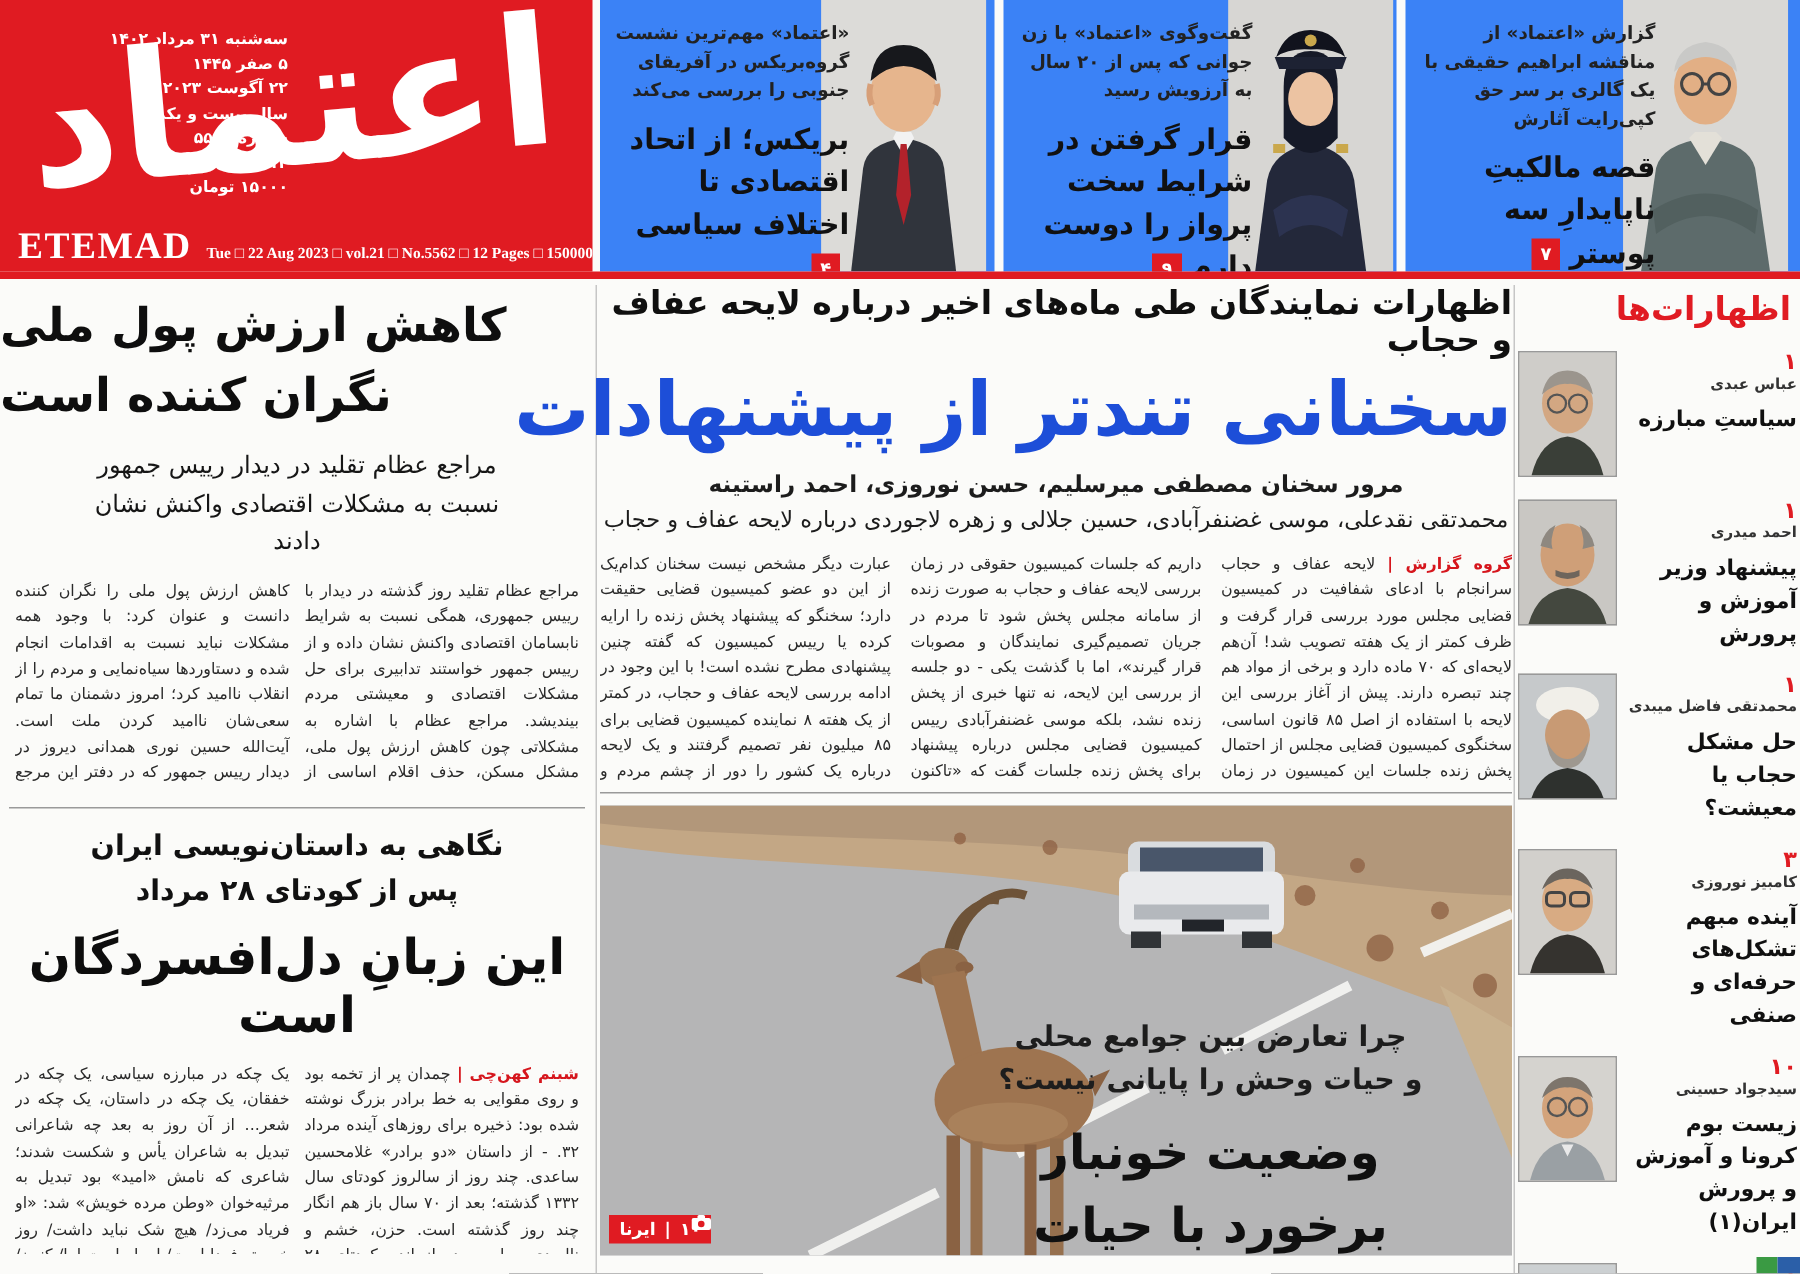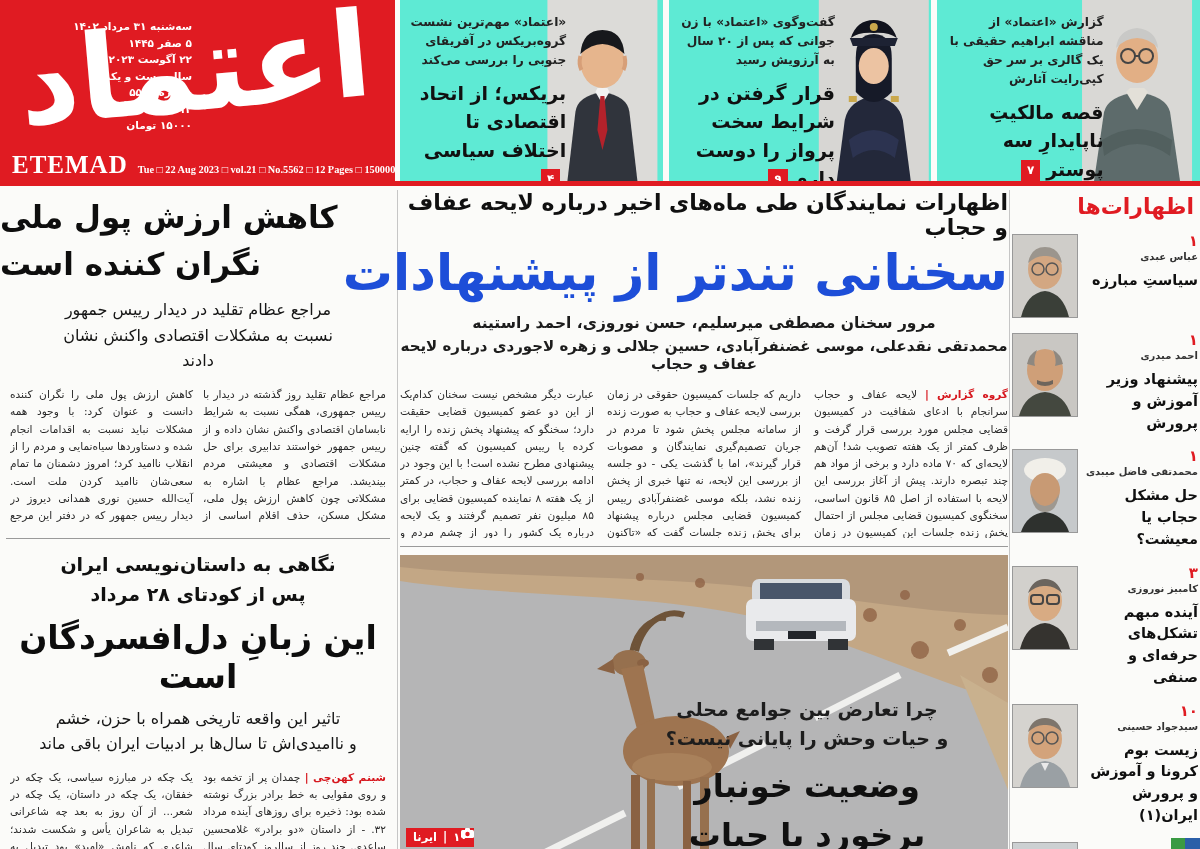--- a/index.html
+++ b/index.html
@@ -17,21 +17,21 @@
   .redline{position:absolute;left:0;top:181px;width:1200px;height:5px;background:#e01b22;z-index:4;}
   
   .ribbon{position:absolute;left:1086px;top:0;width:114px;height:66px;background:#e5353c;
           clip-path:polygon(0 52%,9% 30%,9% 0,100% 0,100% 100%,58% 100%,0 74%);}
   .ribbon .bars{position:absolute;left:12px;top:20px;width:74px;height:13px;
           background:repeating-linear-gradient(90deg,#7a1016 0 3px,#e5353c 3px 6px);}
   .ribbon .arrow{position:absolute;right:8px;top:18px;width:0;height:0;
           border-left:14px solid #fff;border-top:9px solid transparent;border-bottom:9px solid transparent;opacity:.9;}
   
   .strip{position:absolute;left:400px;top:0;width:800px;height:181px;display:flex;gap:6px;z-index:2;}
-  .strip-item{flex:1;background:#5eead4;position:relative;overflow:hidden;}
+  .strip-item{flex:1;background:#3b82f6;position:relative;overflow:hidden;}
   .si-photo{position:absolute;right:0;bottom:0;height:100%;}
   .si-text{position:absolute;left:6px;top:13px;width:61%;direction:rtl;text-align:right;z-index:2;}
   .si-kicker{font-size:12.2px;font-weight:bold;line-height:1.55;color:#222;}
   .si-head{font-size:19px;font-weight:bold;line-height:1.5;margin-top:9px;color:#111;}
   .pagebadge{display:inline-block;background:#e01b22;color:#fff;font-size:12px;font-weight:bold;
              padding:1px 6px 2px;margin-right:6px;vertical-align:middle;}
   
   .vline{position:absolute;top:190px;bottom:0;width:1px;background:#c6c6c6;}
   .hrule{border:0;border-top:1px solid #9a9a9a;margin:10px 6px;}
   
@@ -43,21 +43,21 @@
   .bodyrow>div{flex:1;}
   .red{color:#d6161d;font-weight:bold;}
   .lit-kicker{font-size:19px;font-weight:bold;text-align:center;line-height:1.6;color:#111;}
   .lit-head{font-size:33px;font-weight:bold;text-align:center;margin-top:8px;color:#0d0d0d;}
   
   .center{position:absolute;left:400px;top:190px;width:608px;direction:rtl;}
   .lead-kicker{font-size:22px;font-weight:bold;text-align:right;color:#101010;}
   .lead-head{font-size:50px;font-weight:bold;text-align:right;margin-top:4px;letter-spacing:-1px;
              white-space:nowrap;color:#1d4ed8;}
   .lead-dek1{font-size:15.5px;font-weight:bold;text-align:center;margin-top:12px;}
-  .lead-dek2{font-size:15px;font-weight:bold;text-align:center;margin-top:5px;}
+  .lead-dek2{font-size:15px;font-weight:normal;text-align:center;margin-top:5px;}
   .lead-body{display:flex;direction:rtl;gap:13px;margin-top:13px;height:152px;overflow:hidden;
              text-align:justify;font-size:10.6px;line-height:1.63;color:#2a2a2a;}
   .lead-body>div{flex:1;}
   
   .photo{position:relative;width:608px;height:300px;margin-top:7px;overflow:hidden;background:#b7b7b7;}
   .photo svg{position:absolute;inset:0;}
   .ph-text{position:absolute;right:36px;top:140px;width:330px;text-align:center;z-index:3;}
   .ph-kicker{font-size:19px;font-weight:bold;line-height:1.55;color:#1d1d1d;}
   .ph-head{font-size:32px;font-weight:bold;line-height:1.55;margin-top:8px;color:#101010;}
   .credit{position:absolute;left:6px;bottom:8px;background:#e01b22;color:#fff;font-size:11.5px;font-weight:bold;
@@ -178,24 +178,20 @@
     <div class="bodyrow" style="height:142px;">
       <div>مراجع عظام تقلید روز گذشته در دیدار با رییس جمهوری، همگی نسبت به شرایط نابسامان اقتصادی واکنش نشان داده و از رییس جمهور خواستند تدابیری برای حل مشکلات اقتصادی و معیشتی مردم بیندیشد. مراجع عظام با اشاره به مشکلاتی چون کاهش ارزش پول ملی، مشکل مسکن، حذف اقلام اساسی از سفره‌های مردم، نسبت به عدم توجه به حل این مشکلات از دولت انتقاد کردند. آیت‌الله حسین نوری همدانی، مرجع تقلید شیعیان،</div>
       <div><span>کاهش ارزش پول ملی را نگران کننده دانست و عنوان کرد: با وجود همه مشکلات نباید نسبت به اقدامات انجام شده و دستاوردها سیاه‌نمایی و مردم را از انقلاب ناامید کرد؛ امروز دشمنان ما تمام سعی‌شان ناامید کردن ملت است. آیت‌الله حسین نوری همدانی دیروز در دیدار رییس جمهور که در دفتر این مرجع تقلید در قم انجام شد، ضمن تقدیر از زحمات دولت اظهار کرد: از شما درخواست داریم که توجه بیشتری به وضع معیشت مردم شود... </span></div>
     </div>
     <hr class="hrule">
     <div class="lit-kicker">
       <div>نگاهی به داستان‌نویسی ایران</div>
       <div>پس از کودتای ۲۸ مرداد</div>
     </div>
     <div class="lit-head">این زبانِ دل‌افسردگان است</div>
-    <div class="dek">
-      <div>تاثیر این واقعه تاریخی همراه با حزن، خشم</div>
-      <div>و ناامیدی‌اش تا سال‌ها بر ادبیات ایران باقی ماند</div>
-    </div>
     <div class="bodyrow" style="height:128px;">
       <div><span class="red">شبنم کهن‌چی |</span><span> چمدان پر از تخمه بود و روی مقوایی به خط برادر بزرگ نوشته شده بود: ذخیره برای روزهای آینده مرداد ۳۲. - از داستان «دو برادر» غلامحسین ساعدی. چند روز از سالروز کودتای سال ۱۳۳۲ گذشته؛ بعد از ۷۰ سال باز هم انگار چند روز گذشته است. حزن، خشم و ناامیدی... این بود بازمانده کودتای ۲۸ مرداد؛ زخم، زخمی که خونابه‌اش هنوز از پیکر جامعه چکه می‌کند.</span></div>
       <div><span>یک چکه در مبارزه سیاسی، یک چکه در خفقان، یک چکه در داستان، یک چکه در شعر... از آن روز به بعد چه شاعرانی تبدیل به شاعران یأس و شکست شدند؛ شاعری که نامش «امید» بود تبدیل به مرثیه‌خوان «وطن مرده خویش» شد: «او فریاد می‌زد/ هیچ شک نباید داشت/ روز خوب‌تر فردا است/ او با ماست اما/ کنون/ دیری است/ نعش این شهید عزیز/ روی دست ما چو حسرت دل ما/ برجاست» (اخوان). </span></div>
     </div>
   </div>
 
   <div class="center">
     <div class="lead-kicker">اظهارات نمایندگان طی ماه‌های اخیر درباره لایحه عفاف و حجاب</div>
     <div class="lead-head">سخنانی تندتر از پیشنهادات</div>
     <div class="lead-dek1">مرور سخنان مصطفی میرسلیم، حسن نوروزی، احمد راستینه</div>

